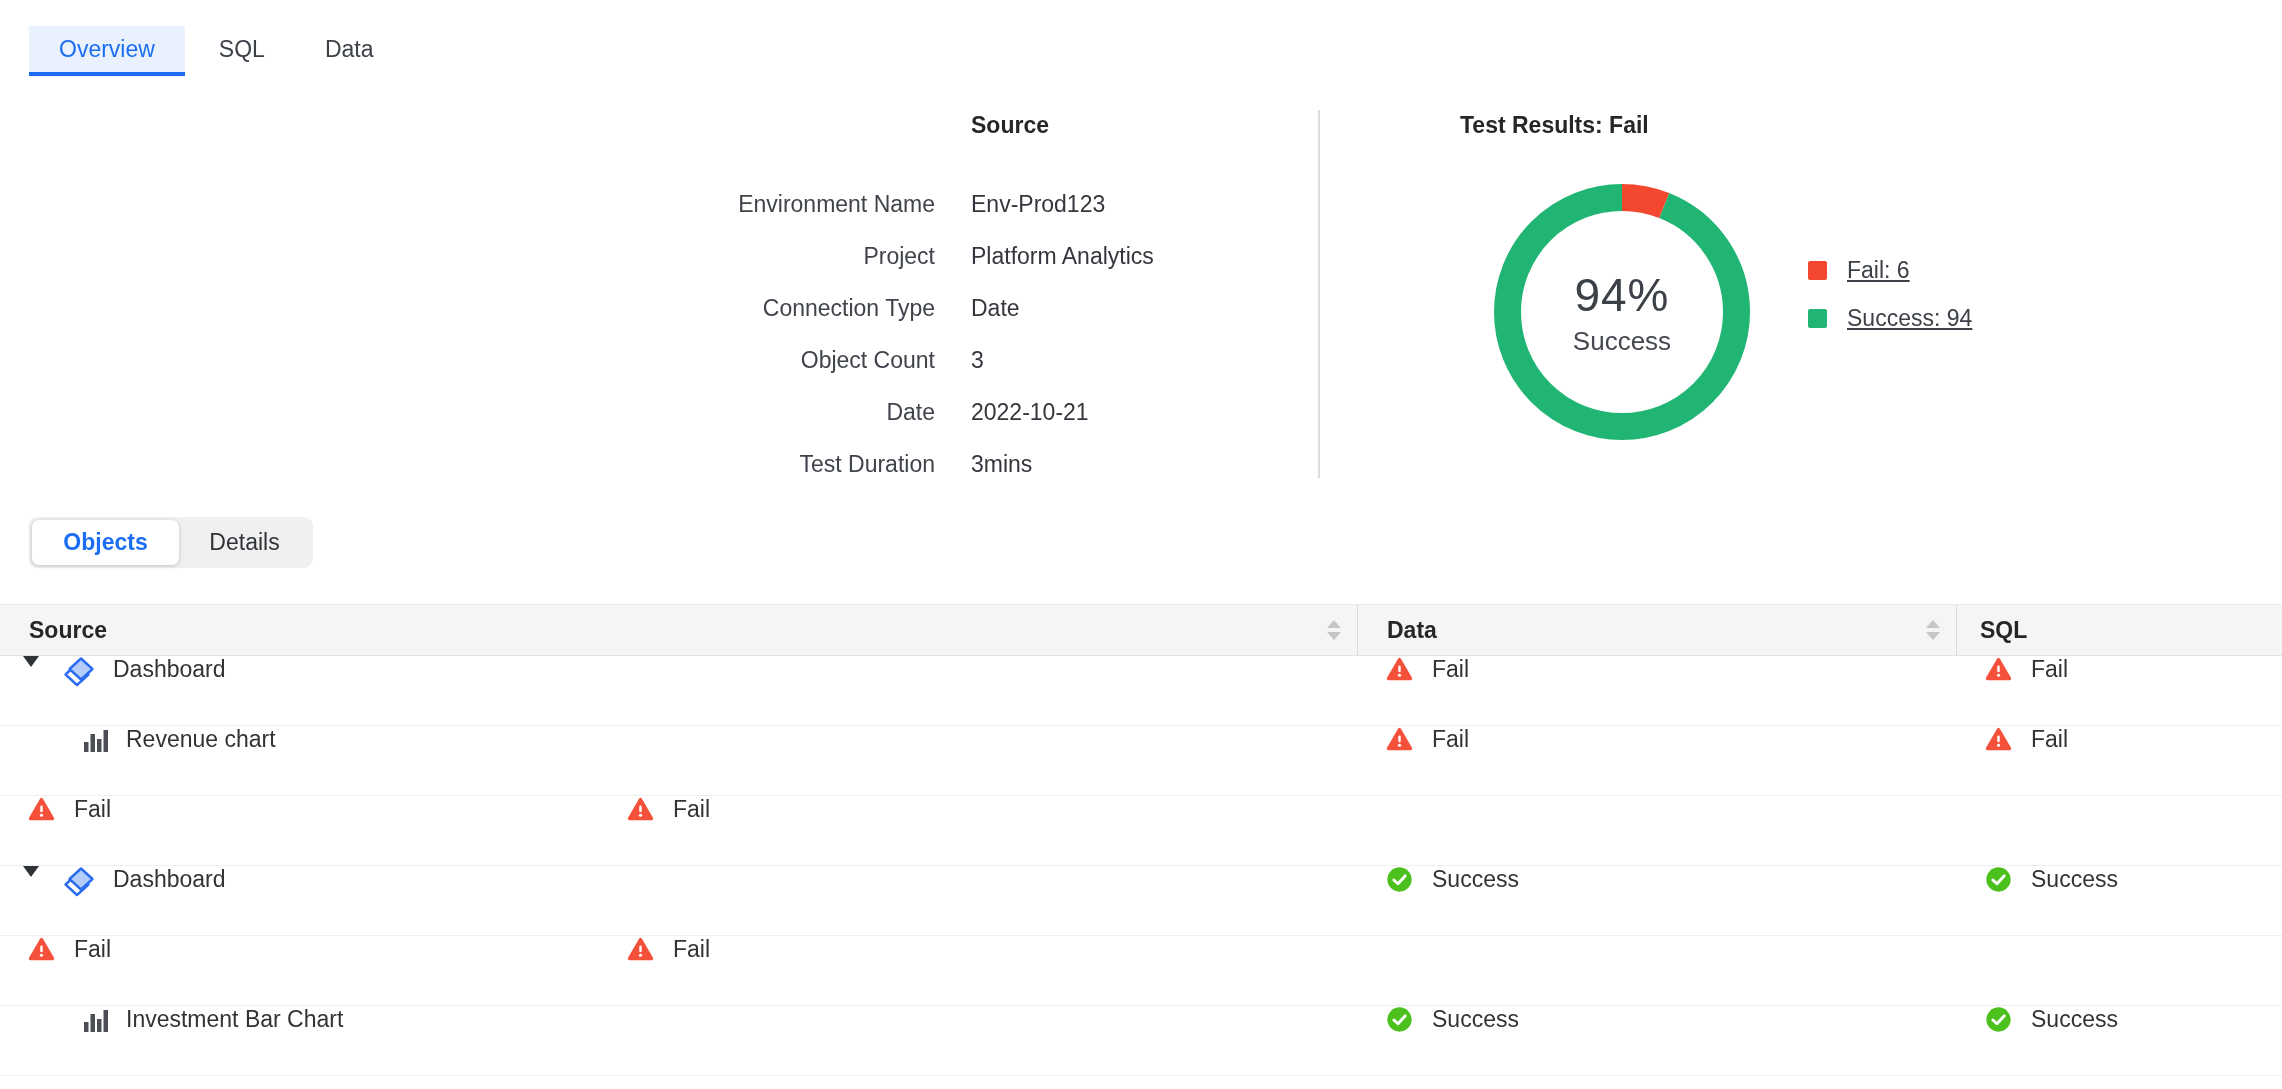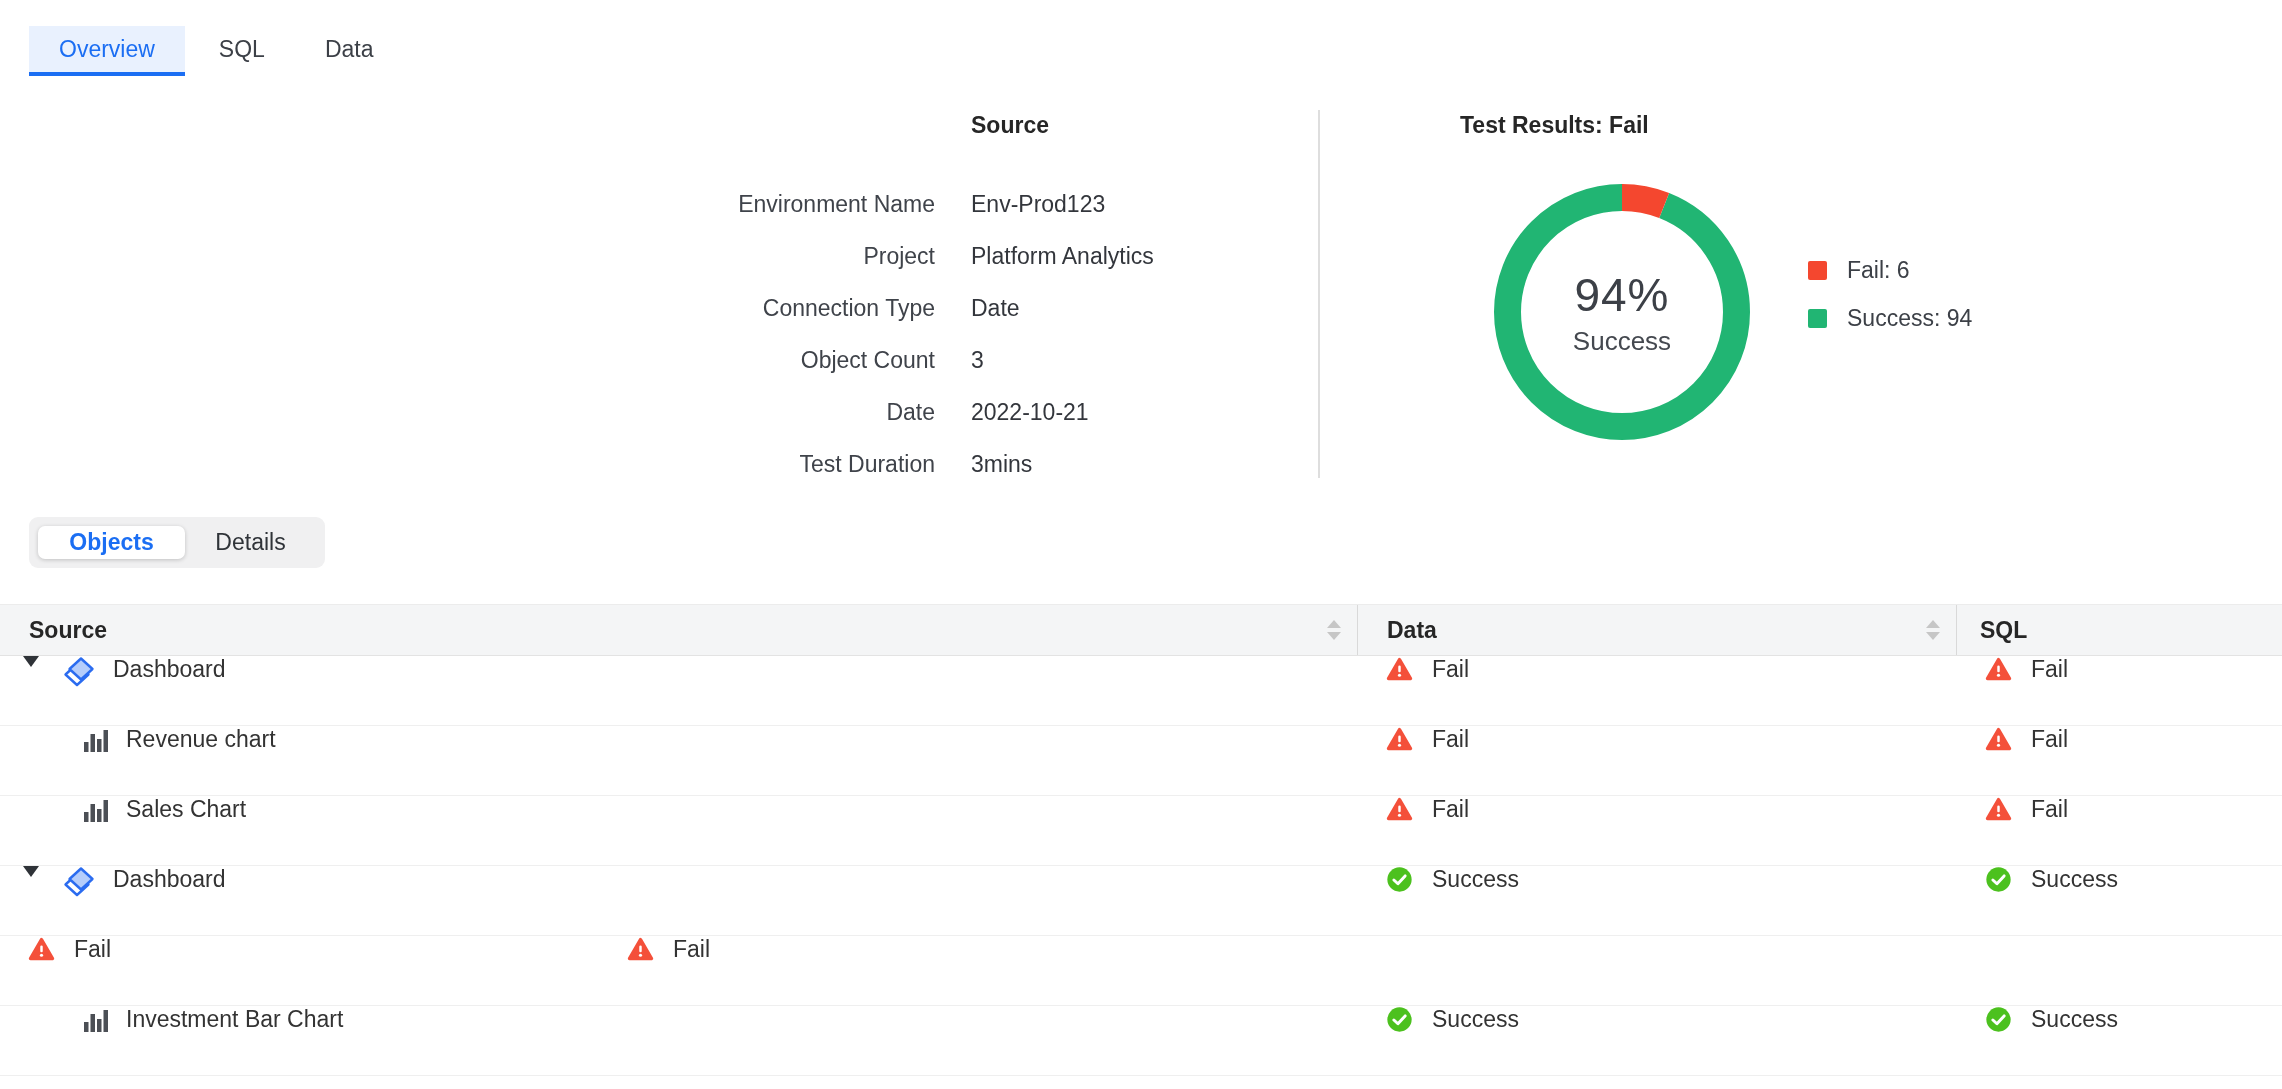--- a/index.html
+++ b/index.html
@@ -27,26 +27,26 @@
 
   .v-divider { position:absolute; left:1318px; top:110px; width:2px; height:368px; background:#dedede; }
 
   
   .results-title { position:absolute; left:1460px; top:112px; font-size:23px; font-weight:700; color:#262626; }
   .donut-wrap { position:absolute; left:1494px; top:184px; width:256px; height:256px; }
   .donut-center { position:absolute; inset:0; display:flex; flex-direction:column; align-items:center; justify-content:center; }
   .donut-value { font-size:46px; color:#3c4047; letter-spacing:1px; }
   .donut-label { font-size:26px; color:#44484f; margin-top:4px; }
   .legend { position:absolute; left:1808px; top:258px; display:flex; flex-direction:column; gap:23px; }
-  .legend-item { display:flex; align-items:center; gap:20px; font-size:23px; color:#3c4047; height:25px; }
+  .legend-item { display:flex; align-items:center; gap:20px; font-size:23px; color:#3c4047; height:25px;text-decoration:underline; }
   .legend-swatch { width:19px; height:19px; border-radius:2px; flex:none; }
 
   
   .segmented { position:absolute; left:29px; top:517px; height:51px; background:#f0f0f1;
-               border-radius:9px; padding:9px; display:flex; }
+               border-radius:9px; padding:3px; display:flex; }
   .segment { display:flex; align-items:center; justify-content:center; font-size:23px;
              color:#2f3338; border-radius:7px; cursor:pointer; }
   .segment.active { background:#fff; color:var(--accent); font-weight:700;
                     box-shadow:0 1px 4px rgba(0,0,0,.20); }
   .segment-0 { width:147px; } .segment-1 { width:131px; }
 
   
   .table { position:absolute; left:0; top:604px; width:2282px; }
   .thead { display:flex; height:52px; background:#f4f5f6; border-top:1px solid #ececec; border-bottom:1px solid #e3e3e3; }
   .hcell { position:relative; display:flex; align-items:center; font-size:23px; font-weight:700; color:#262626; }
@@ -236,32 +236,20 @@
           <rect x="10.9" y="8.4" width="2.2" height="6" rx="1.1" fill="#fff"></rect>
           <circle cx="12" cy="17.1" r="1.4" fill="#fff"></circle>
         </svg>
 
       </span>
       <span>Fail</span>
     </div>
   </div>
 
   <div class="trow child">
-    <div class="cell cell-src">
-
-      <span class="row-icon icon-chart">
-        <svg width="28" height="28" viewBox="0 0 28 28">
-          <rect x="3" y="16" width="4.5" height="10" fill="var(--bar-icon)"></rect>
-          <rect x="9.5" y="8" width="4.5" height="18" fill="var(--bar-icon)"></rect>
-          <rect x="16" y="13" width="4.5" height="13" fill="var(--bar-icon)"></rect>
-          <rect x="22.5" y="4" width="4.5" height="22" fill="var(--bar-icon)"></rect>
-        </svg>
-      </span>
-      <span class="row-label">Sales Chart</span>
-    </div>
     <div class="cell cell-data st-fail">
       <span class="status-icon">
         <svg class="icon-fail" width="27" height="27" viewBox="0 0 24 24">
           <path d="M12 3.2 L21.8 20 H2.2 Z" fill="var(--fail)" stroke="var(--fail)" stroke-width="3" stroke-linejoin="round"></path>
           <rect x="10.9" y="8.4" width="2.2" height="6" rx="1.1" fill="#fff"></rect>
           <circle cx="12" cy="17.1" r="1.4" fill="#fff"></circle>
         </svg>
 
       </span>
       <span>Fail</span>

